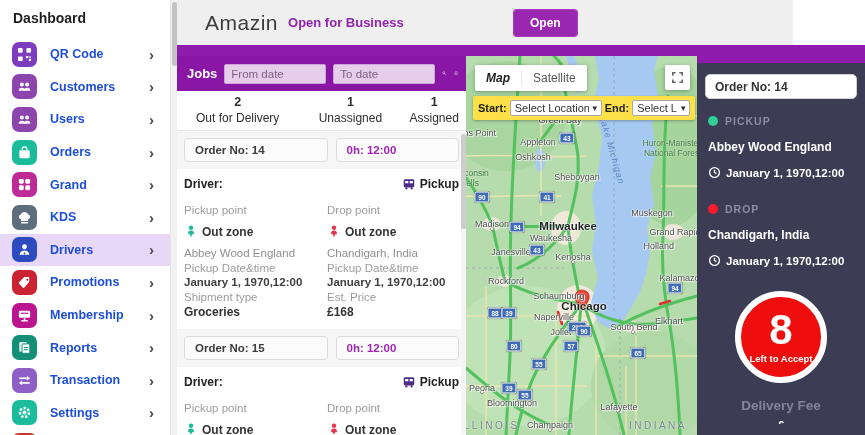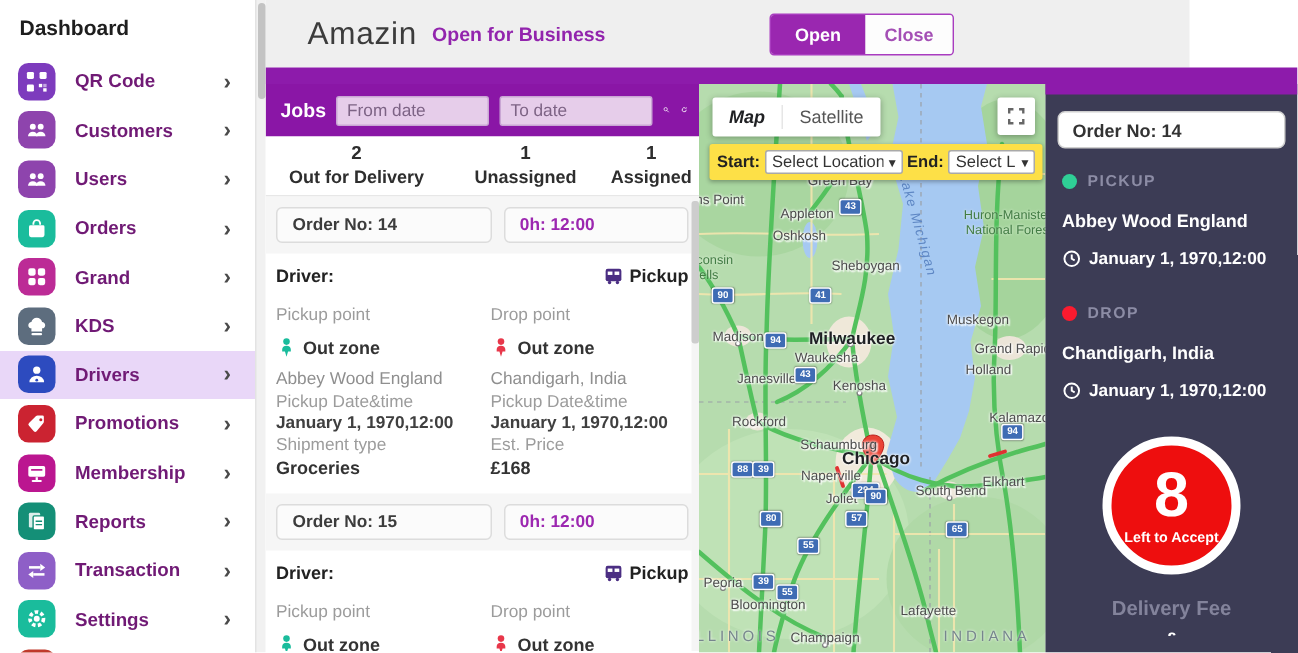--- a/index.html
+++ b/index.html
@@ -7,21 +7,21 @@
   body { font-family:"Liberation Sans", sans-serif; position:relative; background:#fff; }
 
   
   .sidebar { position:absolute; left:0; top:0; width:170px; height:435px; background:#fff; z-index:5; }
   .sidebar-title { font-size:14px; font-weight:700; color:#1e1e1e; padding:10px 0 0 13px; }
   .side-list { margin-top:12px; }
   .side-item { height:32.6px; display:flex; align-items:center; padding-left:12px; gap:13px; cursor:pointer; }
   .side-item.active { background:#e9d7f8; }
   .icon-box { width:25px; height:25px; border-radius:7px; background:#888; display:flex; align-items:center; justify-content:center; flex:0 0 25px; }
   .icon-box svg { width:15px; height:15px; }
-  .side-label { font-size:12.5px; font-weight:600; color:#701a75; }
+  .side-label { font-size:12.5px; font-weight:600; color:#1d4ed8; }
   .chevron { margin-left:auto; margin-right:16px; color:#4a4a4a; font-size:15px; font-weight:700; line-height:1; }
   .side-scrollbar { position:absolute; left:170px; top:0; width:7px; height:435px; background:#f1f1f1; border-left:1px solid #e3e3e3; z-index:6; }
   .side-scroll-thumb { position:absolute; left:1px; top:2px; width:5px; height:64px; background:#c3c3c3; border-radius:3px; }
 
   
   .main-header { position:absolute; left:177px; top:0; width:616px; height:45px; background:#efefef; display:flex; align-items:center; z-index:2; }
   .store-name { font-size:21px; color:#3c3c3c; margin-left:28px; letter-spacing:.5px; }
   .store-status { font-size:13px; font-weight:700; color:#9224ad; margin-left:10px; }
   .toggle-group { position:absolute; left:336px; top:9px; display:flex; border:1px solid #a93cc0; border-radius:3px; overflow:hidden; }
   .btn-open { background:#9a27b0; color:#fff; font-size:12px; font-weight:700; padding:6px 16px; border:none; cursor:pointer; }
@@ -32,21 +32,21 @@
   .jobs-panel { position:absolute; left:177px; top:56px; width:289px; height:379px; background:#fff; overflow:hidden; }
   .jobs-toolbar { height:35px; background:#8a16a6; display:flex; align-items:center; padding:0 8px 0 10px; gap:7px; }
   .jobs-title { color:#fff; font-size:13px; font-weight:700; }
   .date-input { width:102px; height:20px; background:#e6cdea; border:1px solid #c9a6d4; border-radius:2px; font-size:11.5px; color:#5d4a63; padding:0 6px; font-family:"Liberation Sans",sans-serif; }
   .date-input::placeholder { color:#7d6385; }
   .tool-icon { width:19px; height:19px; display:flex; align-items:center; justify-content:center; cursor:pointer; }
   .stats-row { height:40px; display:flex; border-bottom:1px solid #e7e7e7; background:#fff; }
   .stat-cell { display:flex; flex-direction:column; align-items:center; justify-content:center; line-height:1.25; }
   .stat-cell:nth-child(1){ width:42%; } .stat-cell:nth-child(2){ width:36%; } .stat-cell:nth-child(3){ width:22%; }
   .stat-count { font-size:12.5px; font-weight:700; color:#2e2e2e; }
-  .stat-label { font-size:12px; font-weight:700; color:#2e2e2e; }
+  .stat-label { font-size:12px; font-weight:400; color:#2e2e2e; }
   .jobs-list { position:relative; height:303px; overflow:hidden; }
   .card-strip { background:#f6f6f6; padding:7px 7px; display:flex; gap:8px; }
   .order-box { flex:1.18; height:24px; background:#fbfbfb; border:1px solid #dcdcdc; border-radius:4px; font-size:11.5px; font-weight:700; color:#3c3c3c; display:flex; align-items:center; padding-left:10px; }
   .eta-box { flex:1; height:24px; background:#fbfbfb; border:1px solid #dcdcdc; border-radius:4px; font-size:11.5px; font-weight:700; color:#9c27b0; display:flex; align-items:center; padding-left:10px; }
   .card-body { padding:8px 7px 6px 7px; }
   .driver-row { display:flex; justify-content:space-between; align-items:flex-end; }
   .driver-label { font-size:12px; font-weight:700; color:#222; }
   .pickup-badge { display:flex; align-items:center; gap:4px; font-size:12px; font-weight:700; color:#222; }
   .pickup-badge svg { width:14px; height:14px; }
   .card-grid { display:flex; margin-top:6px; }
@@ -270,21 +270,20 @@
 </div>
 <div class="side-scrollbar">
     <div class="side-scroll-thumb"></div>
   </div>
 
 <div class="main-header">
   <span class="store-name">Amazin</span>
   <span class="store-status">Open for Business</span>
   <div class="toggle-group">
     <button class="btn-open">Open</button>
-    <button class="btn-close">Close</button>
   </div>
 </div>
 <div class="purple-strip"></div>
 
 <div class="jobs-panel">
   <div class="jobs-toolbar">
     <span class="jobs-title">Jobs</span>
     <input class="date-input" placeholder="From date" style="">
     <input class="date-input" placeholder="To date" style="">
     <span class="tool-icon">

